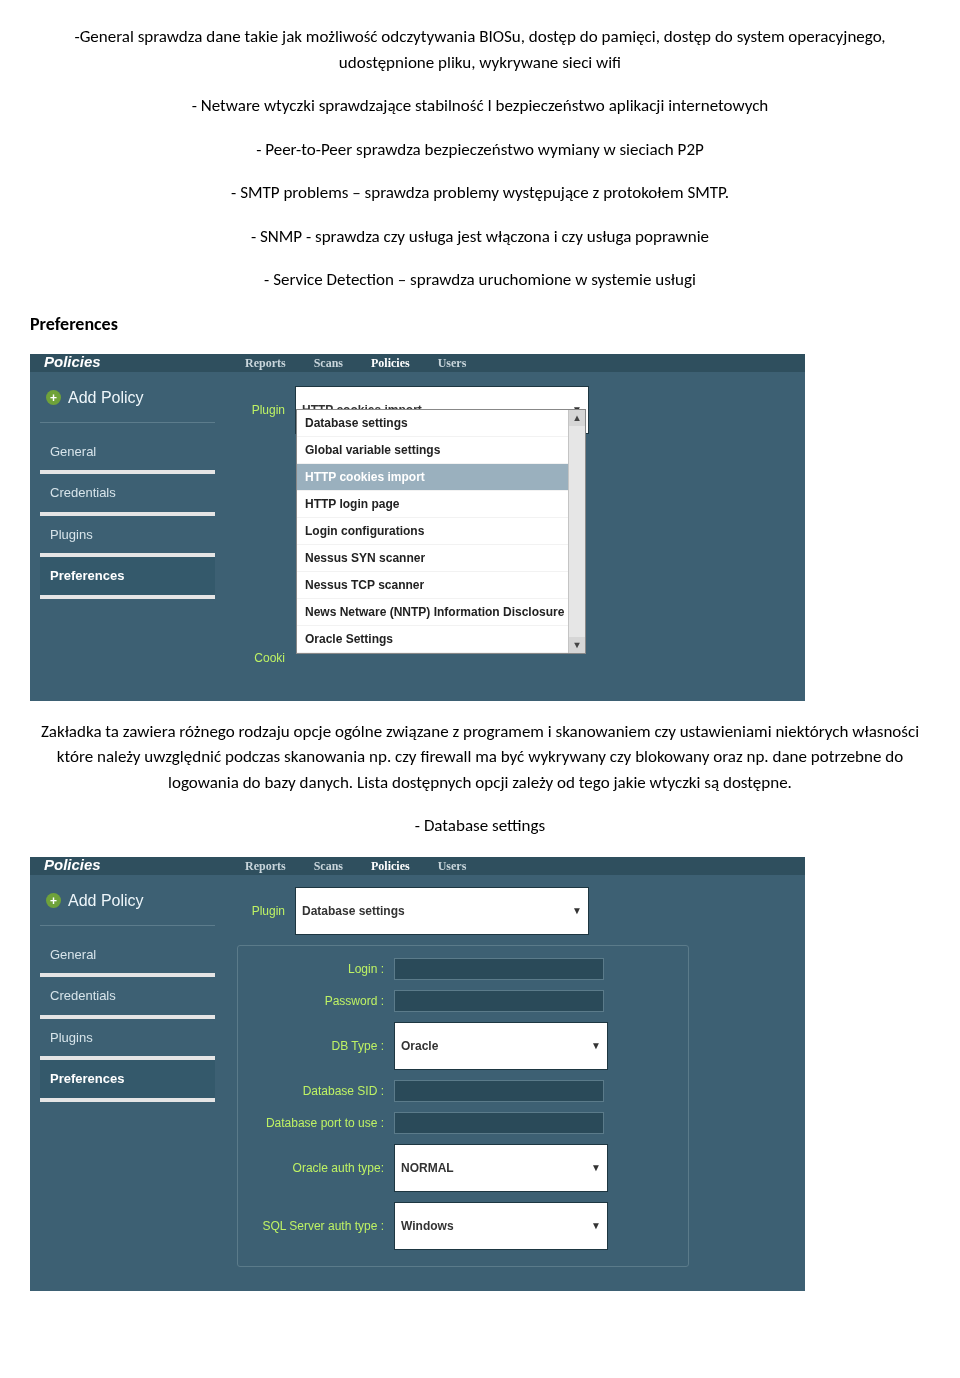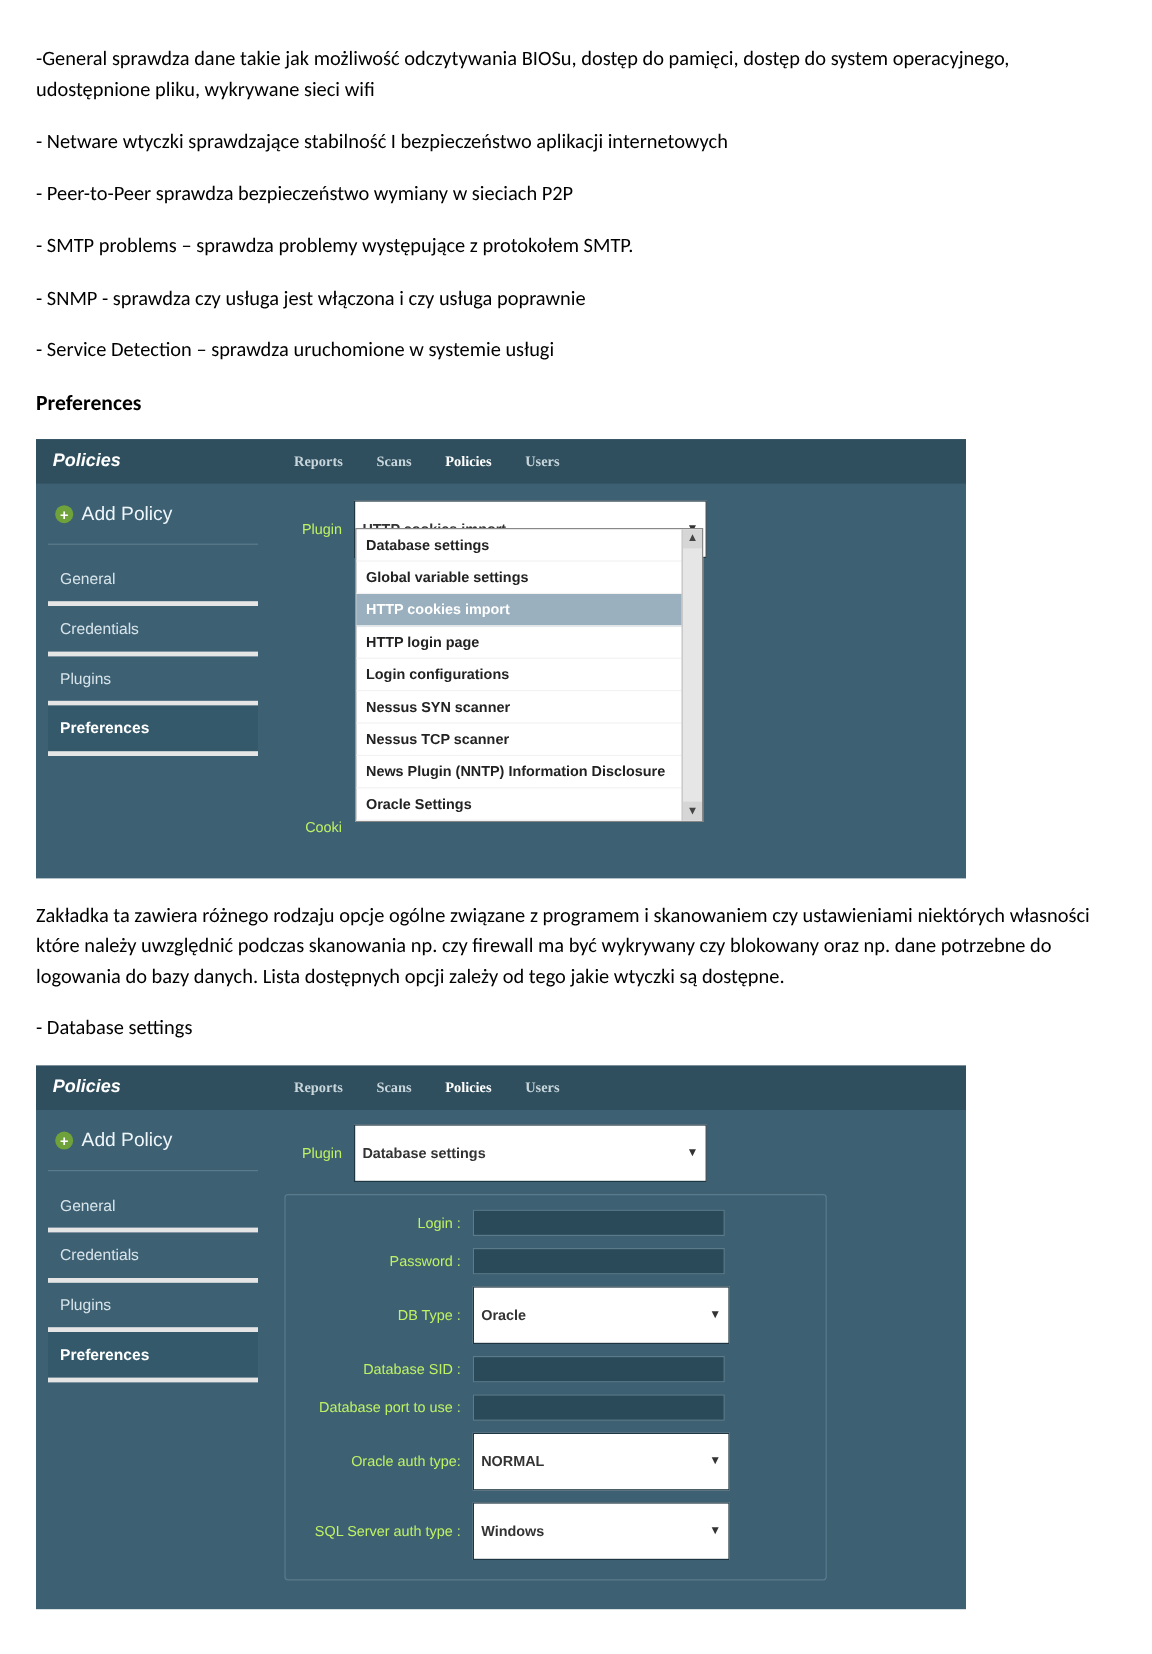--- a/index.html
+++ b/index.html
@@ -6,36 +6,36 @@
     margin: 0;
     padding: 20px 30px;
     font-family: Calibri, Arial, sans-serif;
     font-size: 17px;
     line-height: 1.5;
     color: #000;
     background: #fff;
     width: 960px;
     box-sizing: border-box;
   }
-  .para { margin: 16px 0 18px 0; }
+  .para { margin: 4px 0 18px 0; text-align: center; }
   .bold-heading { font-weight: bold; font-size: 18px; margin: 12px 0 16px 0; }
 
   .nessus {
     background: #3d6073;
     color: #fff;
     font-family: Arial, sans-serif;
     font-size: 12px;
     width: 775px;
     margin: 12px 0 18px 0;
     position: relative;
   }
   .nessus .header-tabs {
     display: flex;
     align-items: center;
-    height: 37px;
+    height: 18px;
     padding-left: 215px;
     gap: 28px;
     background: #2f4f5e;
   }
   .nessus .header-tabs .tab {
     color: #c8d5db;
     font-size: 12px;
     font-weight: bold;
     font-family: Liberation Serif, serif;
   }
@@ -193,21 +193,21 @@
           <span>HTTP cookies import</span>
           <span class="caret">▼</span>
           <div class="dropdown-open">
             <div class="dd-item">Database settings</div>
             <div class="dd-item">Global variable settings</div>
             <div class="dd-item highlight">HTTP cookies import</div>
             <div class="dd-item">HTTP login page</div>
             <div class="dd-item">Login configurations</div>
             <div class="dd-item">Nessus SYN scanner</div>
             <div class="dd-item">Nessus TCP scanner</div>
-            <div class="dd-item">News Plugin (NNTP) Information Disclosure</div>
+            <div class="dd-item">News Netware (NNTP) Information Disclosure</div>
             <div class="dd-item">Oracle Settings</div>
             <div class="scroll-track"></div>
             <div class="scroll-up">▴</div>
             <div class="scroll-down">▾</div>
           </div>
         </div>
       </div>
       <div class="row" style="margin-top:215px;">
         <div class="label" style="width:48px;">Cooki</div>
       </div>

